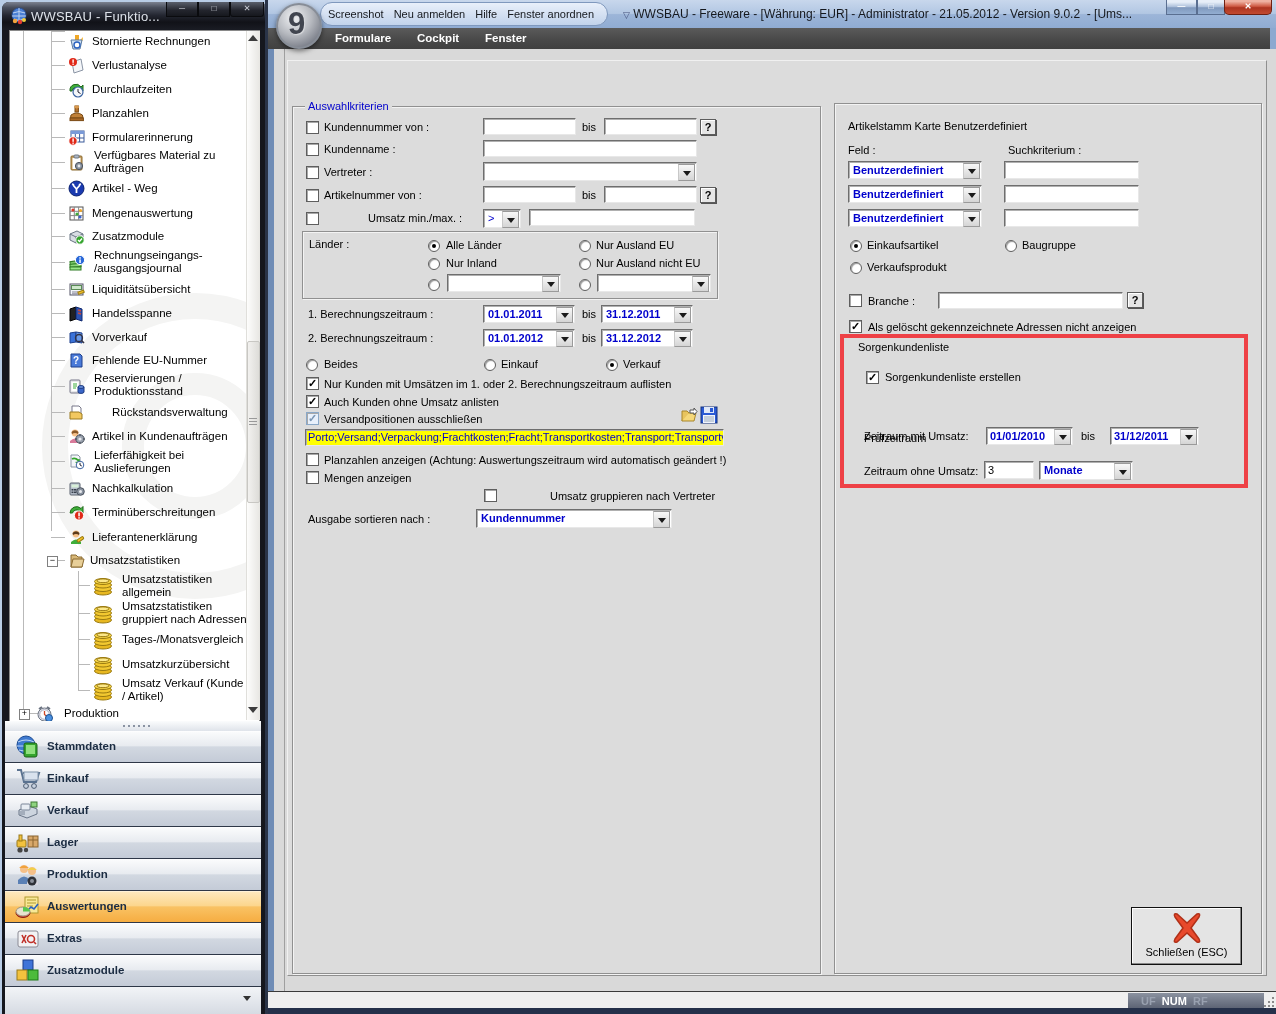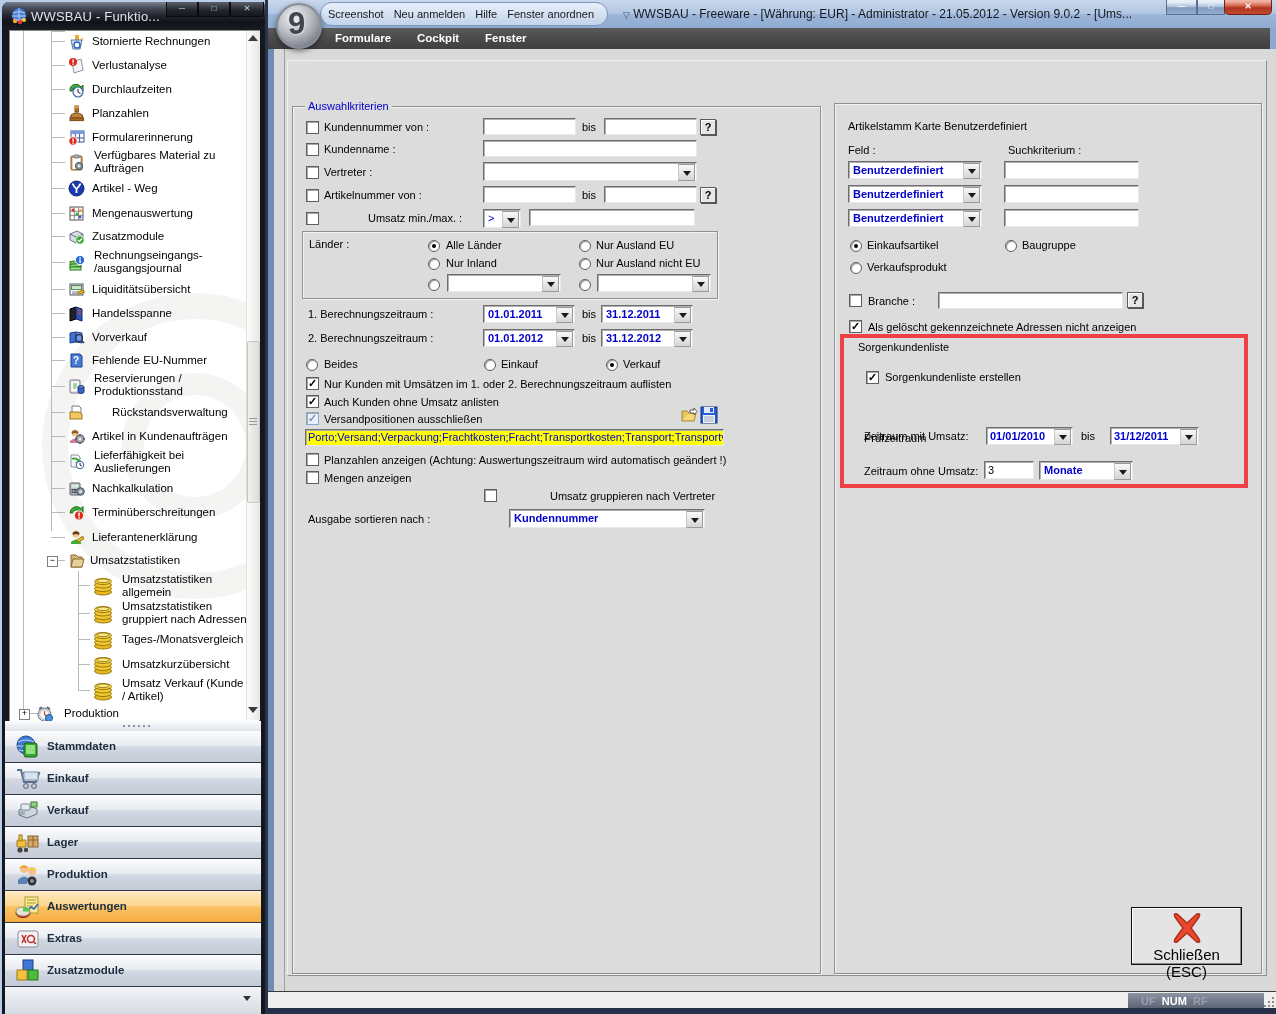--- a/index.html
+++ b/index.html
@@ -609,21 +609,21 @@
       <span style="position:absolute;left:2px;top:1px;font-size:11px;color:#0000cc;white-space:nowrap;">Porto;Versand;Verpackung;Frachtkosten;Fracht;Transportkosten;Transport;Transportve</span>
     </div>
 
   <div class="cb" style="left:306px;top:453px;"></div>
   <div class="lbl" style="left:324px;top:454px;">Planzahlen anzeigen (Achtung: Auswertungszeitraum wird automatisch geändert !)</div>
   <div class="cb" style="left:306px;top:471px;"></div>
   <div class="lbl" style="left:324px;top:472px;">Mengen anzeigen</div>
   <div class="cb" style="left:484px;top:489px;"></div>
   <div class="lbl" style="left:502px;top:490px;padding-left:48px;">Umsatz gruppieren nach Vertreter</div>
   <div class="lbl" style="left:308px;top:513px;">Ausgabe sortieren nach :</div>
-  <div class="fld" style="left:509px;top:509px;width:194px;height:17px;">
+  <div class="fld" style="left:476px;top:509px;width:194px;height:17px;">
       <span class="blu" style="left:4px;top:2px;">Kundennummer</span>
       <div class="dd" style="height:15px;"></div>
     </div>
 
   <div class="grp" style="left:834px;top:103px;width:426px;height:869px;"></div>
   <div class="lbl" style="left:848px;top:120px;">Artikelstamm Karte Benutzerdefiniert</div>
   <div class="lbl" style="left:848px;top:144px;">Feld :</div>
   <div class="lbl" style="left:1008px;top:144px;">Suchkriterium :</div>
   <div class="fld" style="left:848px;top:161px;width:132px;height:16px;">
       <span class="blu" style="left:4px;top:2px;">Benutzerdefiniert</span>
@@ -678,15 +678,15 @@
     </div>
   <div class="fld" style="left:1039px;top:461px;width:92px;height:17px;">
       <span class="blu" style="left:4px;top:2px;">Monate</span>
       <div class="dd" style="height:15px;"></div>
     </div>
 
   <div style="position:absolute;left:1131px;top:907px;width:109px;height:56px;background:#e4e4e4;border:1px solid #111;box-shadow:inset -1px -1px 0 #888,inset 1px 1px 0 #fff;">
     <svg style="position:absolute;left:37px;top:3px;" width="36" height="34" viewBox="0 0 36 34">
         <path d="M6 6 Q4 2 8 3 L18 12 L28 3 Q32 2 30 6 L22 17 L30 28 Q32 32 28 31 L18 22 L8 31 Q4 32 6 28 L14 17 Z" fill="#e8492c" stroke="#b03018" stroke-width="1.5"></path>
       </svg>
-    <div style="position:absolute;left:0;width:109px;top:38px;text-align:center;font-size:15px;color:#000;">Schließen (ESC)</div>
+    <div style="position:absolute;left:0;width:109px;top:38px;text-align:center;font-size:11px;color:#000;">Schließen (ESC)</div>
   </div>
 </div>
 
 </body></html>

